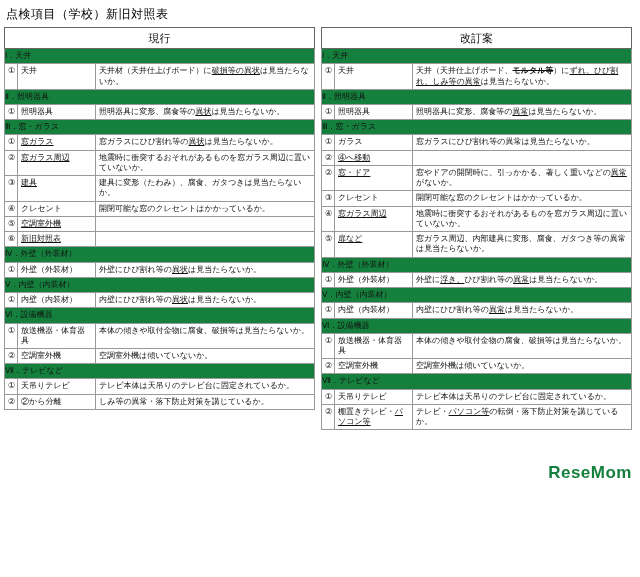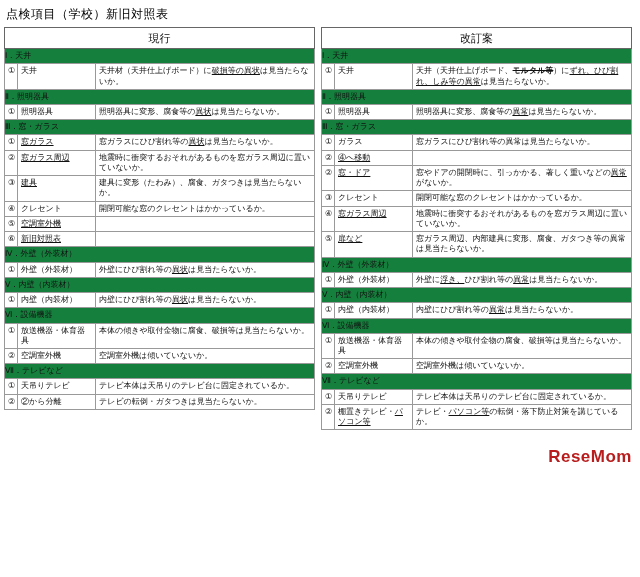--- a/index.html
+++ b/index.html
@@ -56,24 +56,24 @@
     padding: 2px 0;
   }
   .num { width: 13px; text-align: center; }
   .item { width: 78px; margin-left: 44px; }
   .desc { }
   u.ul { text-decoration: underline; }
   s.st { text-decoration: line-through; font-weight: bold; }
   .watermark {
     position: absolute;
     right: 8px;
-    bottom: 20px;
+    bottom: 4px;
     font-size: 17px;
     font-weight: bold;
-    color: #b91c1c;
+    color: #15803d;
     letter-spacing: 0.5px;
     font-family: "Liberation Sans", sans-serif;
   }
 </style>
 </head>
 <body>
 
 <div id="page">
 
   <div class="doc-title">点検項目（学校）新旧対照表</div>
@@ -174,21 +174,21 @@
               <td colspan="3">Ⅶ．テレビなど</td>
             </tr>
             <tr>
               <td class="num">①</td>
               <td class="item">天吊りテレビ</td>
               <td class="desc">テレビ本体は天吊りのテレビ台に固定されているか。</td>
             </tr>
             <tr>
               <td class="num">②</td>
               <td class="item">②から分離</td>
-              <td class="desc">テレビの転倒・ガタつきは見当たらないか。</td>
+              <td class="desc">しみ等の異常・落下防止対策を講じているか。</td>
             </tr>
           </tbody>
       </table>
     </div>
 
     <div class="side">
       <table>
         <colgroup>
             <col class="num">
             <col class="item">

